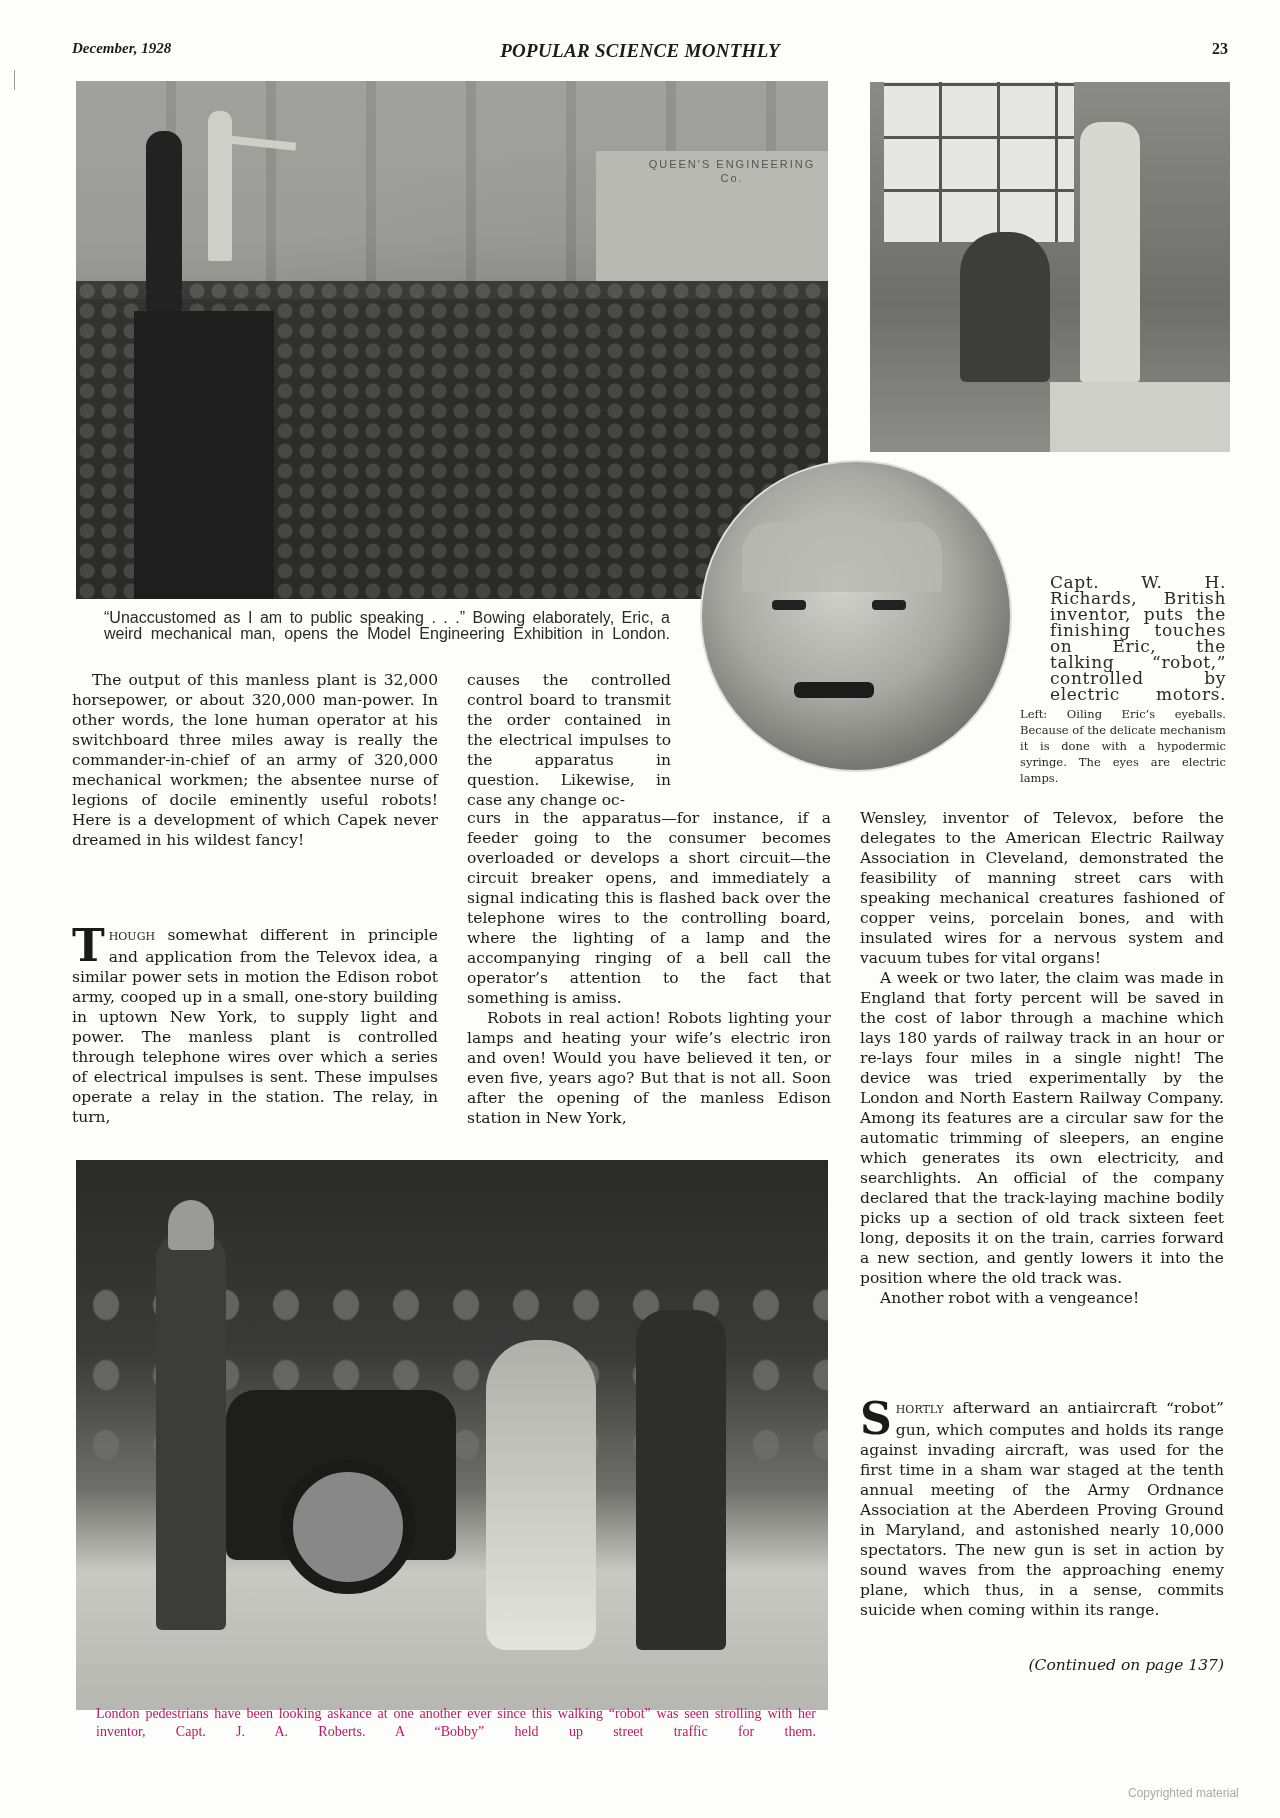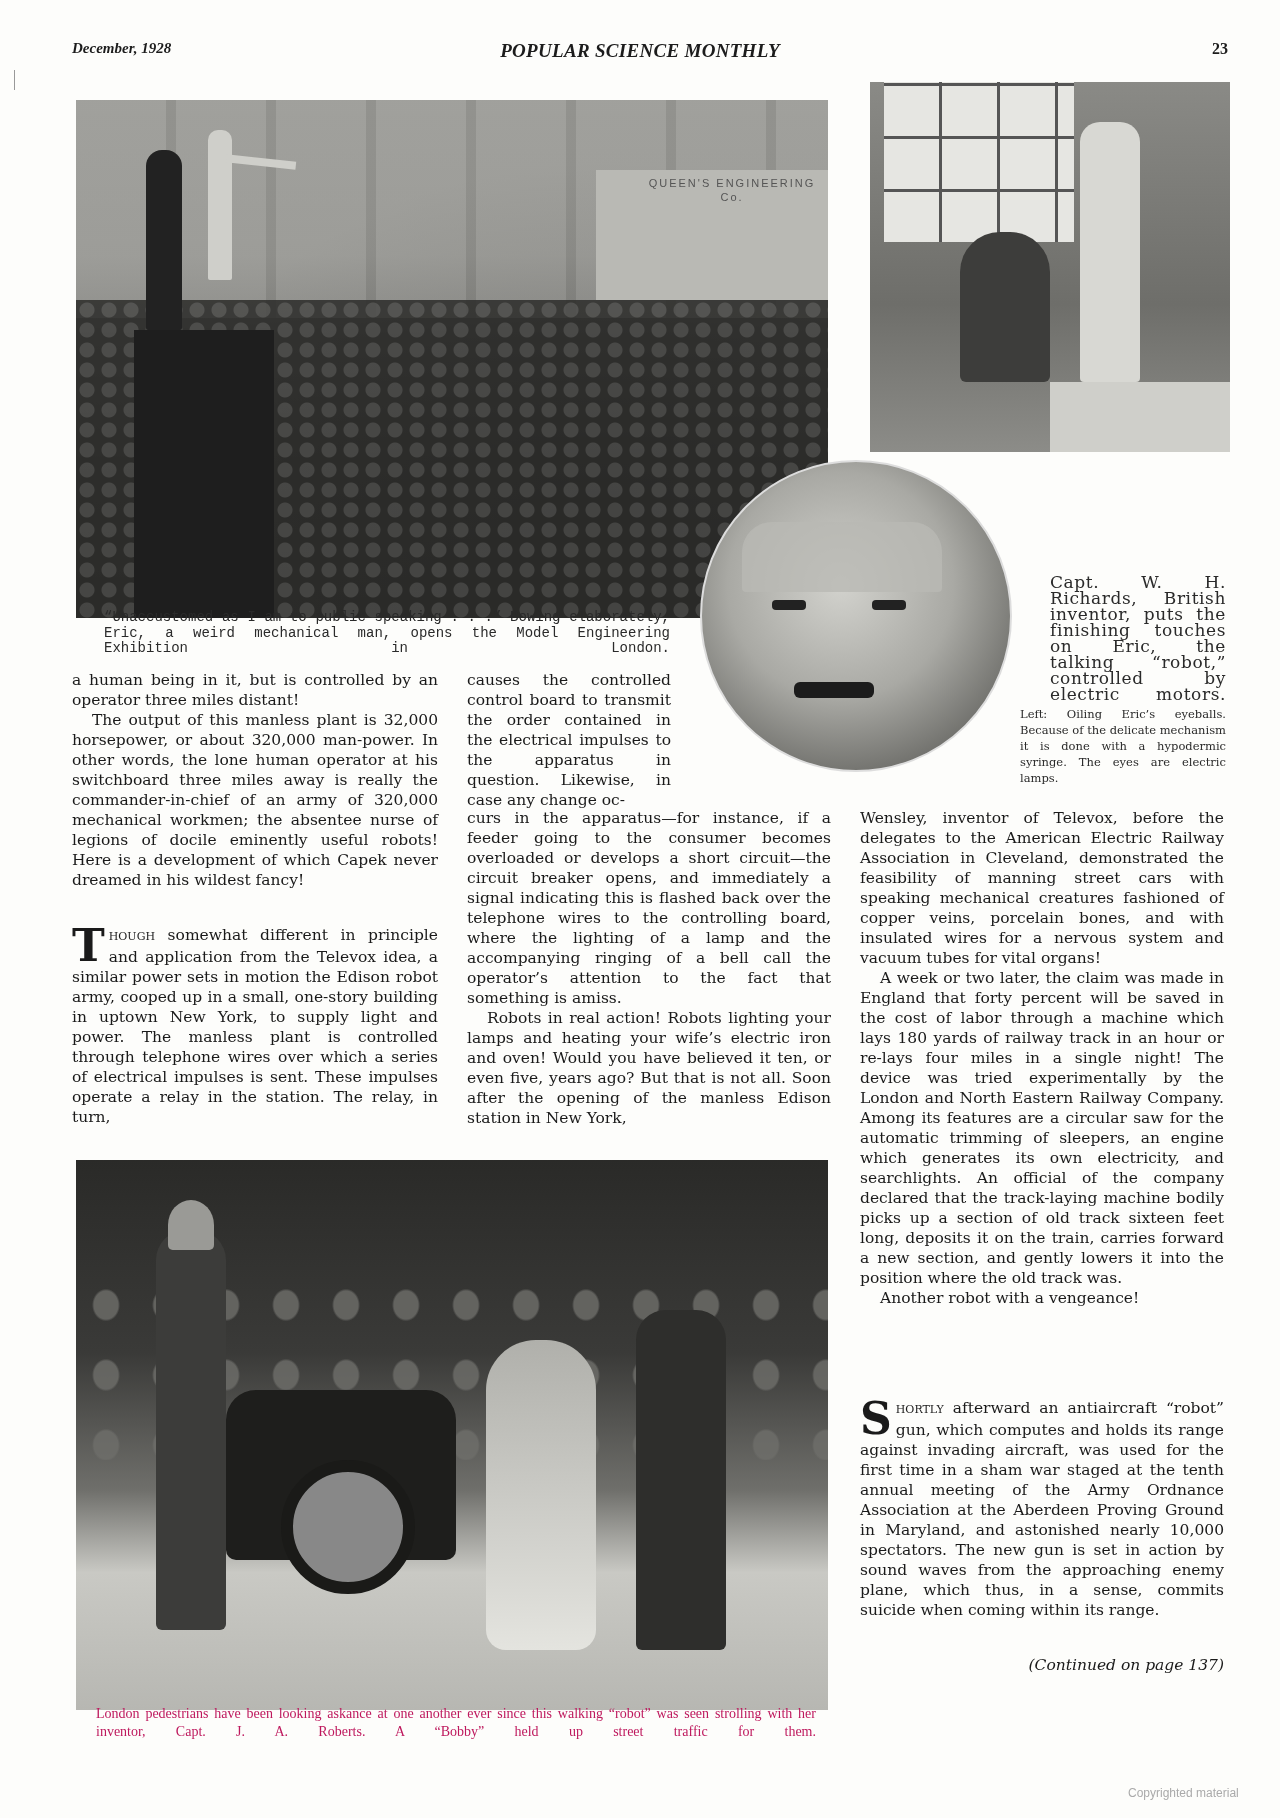--- a/index.html
+++ b/index.html
@@ -7,21 +7,21 @@
          font-family:"DejaVu Serif", "Liberation Serif", serif; color:#1c1c1c; }
   .abs { position:absolute; }
   .hdr { top:40px; font-family:"Liberation Serif", serif; font-weight:bold; }
   .hdr-date { left:72px; font-size:15px;font-style:italic; }
   .hdr-title { left:0; width:1280px; text-align:center; font-size:19px; font-style:italic; letter-spacing:0.3px; }
   .hdr-page { left:1212px; font-size:16px; }
   .rule-left { left:14px; top:70px; width:1px; height:20px; background:#999; }
 
   .photo { position:absolute; overflow:hidden; background:#6b6b6b; }
   
-  #photo-crowd { left:76px; top:100px; width:752px; height:518px;
+  #photo-crowd { left:76px; top:81px; width:752px; height:518px;
      background:
        radial-gradient(ellipse at 70% 80%, rgba(20,20,20,0.55) 0%, rgba(20,20,20,0) 60%),
        linear-gradient(180deg, #9a9a96 0%, #8e8e8a 30%, #5a5a58 45%, #3a3a38 70%, #2a2a28 100%); }
   #photo-crowd .wall { position:absolute; left:0; top:0; width:100%; height:42%;
      background: repeating-linear-gradient(90deg, #a3a39f 0 90px, #8f8f8b 90px 100px); opacity:.7; }
   #photo-crowd .stage { position:absolute; left:58px; top:230px; width:140px; height:290px; background:#1e1e1e; }
   #photo-crowd .man { position:absolute; left:70px; top:50px; width:36px; height:180px; background:#222; border-radius:16px 16px 2px 2px; }
   #photo-crowd .robot { position:absolute; left:132px; top:30px; width:24px; height:150px; background:#cfcfca; border-radius:10px 10px 2px 2px; }
   #photo-crowd .robot-arm { position:absolute; left:150px; top:58px; width:70px; height:8px; background:#cfcfca; transform:rotate(6deg); }
   #photo-crowd .booth { position:absolute; left:520px; top:70px; width:232px; height:130px; background:#b9b9b4; }
@@ -54,21 +54,21 @@
   #photo-street .bobby { position:absolute; left:80px; top:70px; width:70px; height:400px; background:#3c3c3a; border-radius:30px 30px 6px 6px; }
   #photo-street .helmet { position:absolute; left:92px; top:40px; width:46px; height:50px; background:#9a9a96; border-radius:50% 50% 10% 10%; }
   #photo-street .car { position:absolute; left:150px; top:230px; width:230px; height:170px; background:#1e1e1c; border-radius:30px 30px 10px 10px; }
   #photo-street .wheel { position:absolute; left:205px; top:300px; width:110px; height:110px; border-radius:50%; border:12px solid #1a1a18; background:#888; }
   #photo-street .robotwoman { position:absolute; left:410px; top:180px; width:110px; height:310px; background:linear-gradient(180deg,#b0b0ab,#e4e4df); border-radius:50px 50px 20px 20px; }
   #photo-street .inventor { position:absolute; left:560px; top:150px; width:90px; height:340px; background:#2e2e2c; border-radius:30px 30px 6px 6px; }
   #photo-street .people { position:absolute; left:0; top:110px; width:100%; height:190px;
      background: radial-gradient(ellipse, #6e6e6a 0 12px, transparent 14px) 0 0/60px 70px; opacity:.8; }
 
   .cap { position:absolute; font-size:12.5px; line-height:15.5px; color:#2a2a2a; }
-  #cap-crowd { left:104px; top:610px; width:566px; text-align:justify; text-align-last:justify; font-family:Liberation Mono, monospace; font-size:14px; }
+  #cap-crowd { left:104px; top:610px; width:566px; text-align:justify; text-align-last:justify; font-family:Liberation Sans, sans-serif; font-size:16px; }
   #cap-workshop { left:1050px; top:574px; width:176px; font-family:"DejaVu Serif",serif; font-size:17px; line-height:16px; text-align:justify; text-align-last:justify; letter-spacing:0.6px; }
   #cap-mask { left:1020px; top:706px; width:206px; font-family:"DejaVu Serif",serif; font-size:11.5px; line-height:16px; text-align:justify; text-align-last:justify; }
   #cap-street { left:96px; top:1705px; width:720px; font-family:"Liberation Serif",serif; font-size:14px; line-height:18px; text-align:justify; text-align-last:justify; color:#be185d; }
 
   .col { position:absolute; font-size:15.5px; line-height:20px; text-align:justify; color:#1a1a1a; }
   .col p { margin:0; text-indent:0; }
   .col p.ind { text-indent:20px; }
   #col1a { left:72px; top:670px; width:366px; }
   #col1b { left:72px; top:925px; width:366px; }
   #col2a { left:467px; top:670px; width:204px; }
@@ -111,21 +111,20 @@
   <div class="eye" style="left:70px"></div>
   <div class="eye" style="left:170px"></div>
   <div class="mouth"></div>
 </div>
 
 <div class="cap" id="cap-crowd">“Unaccustomed as I am to public speaking . . .” Bowing elaborately, Eric, a weird mechanical man, opens the Model Engineering Exhibition in London.</div>
 <div class="cap" id="cap-workshop">Capt. W. H. Richards, British inventor, puts the finishing touches on Eric, the talking “robot,” controlled by electric motors.</div>
 <div class="cap" id="cap-mask">Left: Oiling Eric’s eyeballs. Because of the delicate mechanism it is done with a hypodermic syringe. The eyes are electric lamps.</div>
 
 <div class="col" id="col1a">
-  <p>a human being in it, but is controlled by an operator three miles distant!</p>
   <p class="ind">The output of this manless plant is 32,000 horsepower, or about 320,000 man-power. In other words, the lone human operator at his switchboard three miles away is really the commander-in-chief of an army of 320,000 mechanical workmen; the absentee nurse of legions of docile eminently useful robots! Here is a development of which Capek never dreamed in his wildest fancy!</p>
 </div>
 <div class="col" id="col1b">
   <p>
     <span class="dropcap">T</span><span class="sc">HOUGH</span><span> somewhat different in principle and application from the Televox idea, a similar power sets in motion the Edison robot army, cooped up in a small, one-story building in uptown New York, to supply light and power. The manless plant is controlled through telephone wires over which a series of electrical impulses is sent. These impulses operate a relay in the station. The relay, in turn,</span>
   </p>
 </div>
 
 <div class="col" id="col2a">
   <p>causes the controlled control board to transmit the order contained in the electrical impulses to the apparatus in question. Likewise, in case any change oc-</p>

